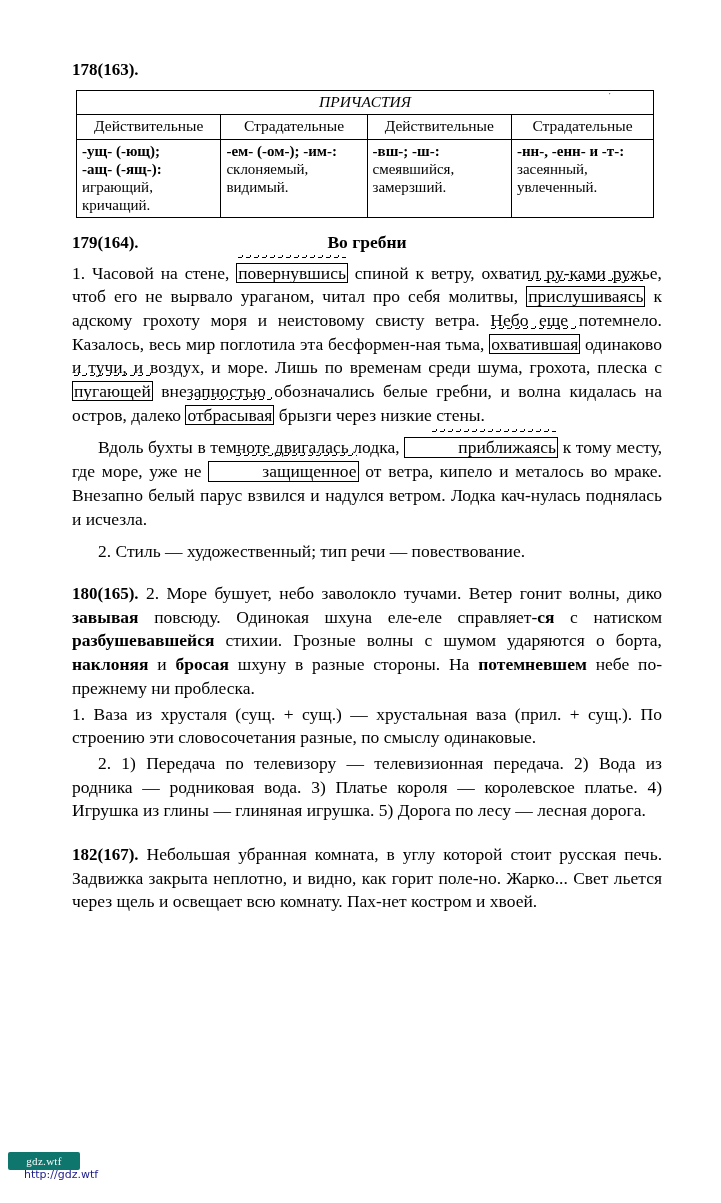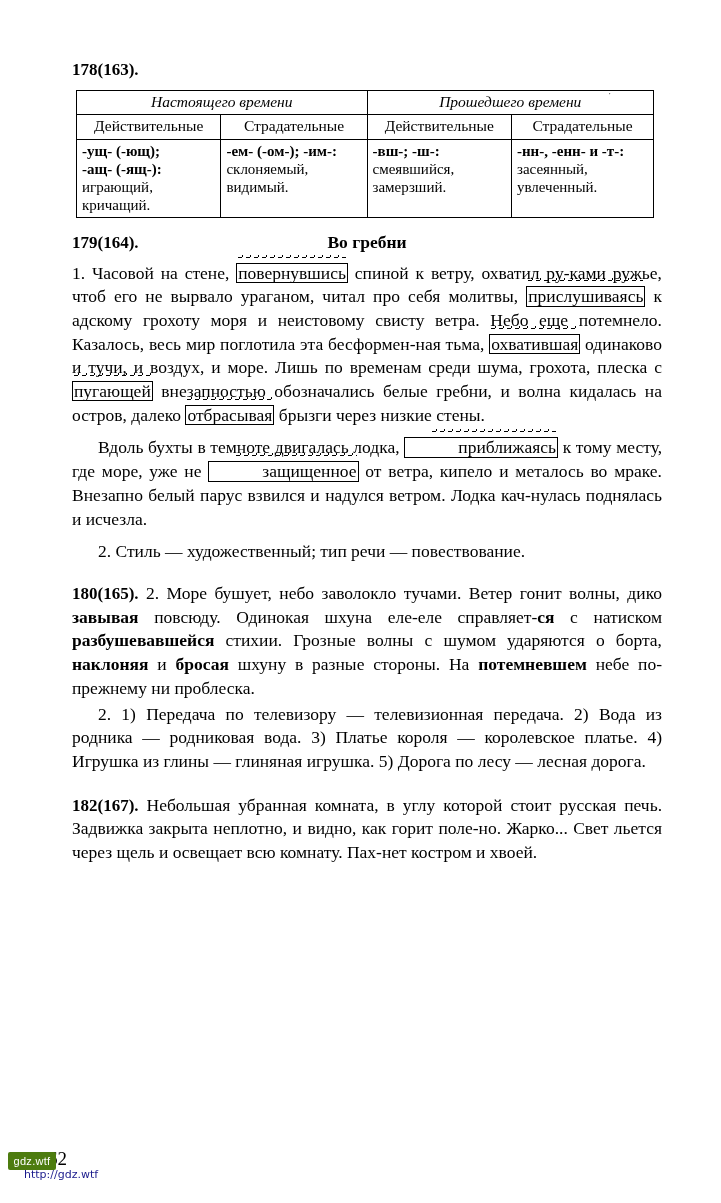--- a/index.html
+++ b/index.html
@@ -127,25 +127,25 @@
     left: 24px;
     top: 1168px;
     font-family: "DejaVu Sans", sans-serif;
     font-size: 11px;
     color: #1a1a8c;
   }
   .wm-badge {
     position: absolute;
     left: 8px;
     top: 1152px;
-    width: 48px;
+    width: 72px;
     height: 18px;
-    background: #4d7c0f;
+    background: #0f766e;
     color: #fff;
-    font-family: Liberation Sans, sans-serif;
+    font-family: Liberation Serif, serif;
     font-size: 11px;
     line-height: 18px;
     text-align: center;
     border-radius: 2px;
     letter-spacing: 0.3px;
   }
   .tiny-mark {
     position: absolute;
     left: 608px;
     top: 88px;
@@ -160,23 +160,22 @@
 
   <div class="tiny-mark">·</div>
 
   <div class="content">
 
     <div class="ex-num">178(163).</div>
 
     <div class="table-wrap">
       <table class="prich">
         <tbody>
-        <tr>
-          <td class="center ital" colspan="2">Настоящего времени</td>
-          <td class="center ital" colspan="2">Прошедшего времени</td>
+            <tr>
+          <td class="center ital" colspan="4">ПРИЧАСТИЯ</td>
         </tr>
         <tr>
           <td class="center">Действительные</td>
           <td class="center">Страдательные</td>
           <td class="center">Действительные</td>
           <td class="center">Страдательные</td>
         </tr>
         <tr>
           <td class="cell-body">
             <div><b>-ущ- (-ющ);</b></div>
@@ -213,20 +212,21 @@
     </div>
 
     <div class="para"><span>1. Часовой на стене, </span><span class="boxed"><span class="wavy-top"><span>повернувшись</span></span></span><span> спиной к ветру, охватил ру-ками ружье, чтоб его не вырвало ураганом, читал про себя молитвы, </span><span class="boxed"><span class="wavy-top"><span>прислушиваясь</span></span></span><span> к адскому грохоту моря и неистовому свисту ветра. Небо еще потемнело. Казалось, весь мир поглотила эта бесформен-ная тьма, </span><span class="boxed"><span class="wavy-top"><span>охватившая</span></span></span><span> одинаково и тучи, и воздух, и море. Лишь по временам среди шума, грохота, плеска с </span><span class="boxed"><span class="wavy-top"><span>пугающей</span></span></span><span> внезапностью обозначались белые гребни, и волна кидалась на остров, далеко </span><span class="boxed"><span class="wavy-top"><span>отбрасывая</span></span></span><span> брызги через низкие стены.</span></div>
 
     <div class="para indent"><span>Вдоль бухты в темноте двигалась лодка, </span><span class="boxed"><span class="wavy-top"><span>приближаясь</span></span></span><span> к тому месту, где море, уже не </span><span class="boxed"><span class="wavy-top"><span>защищенное</span></span></span><span> от ветра, кипело и металось во мраке. Внезапно белый парус взвился и надулся ветром. Лодка кач-нулась поднялась и исчезла.</span></div>
 
     <div class="para indent">2. Стиль — художественный; тип речи — повествование.</div>
 
     <div class="para" style="margin-top:18px"><span class="ex-num">180(165).</span><span> 2. Море бушует, небо заволокло тучами. Ветер гонит волны, дико </span><b class="bold">завывая</b><span> повсюду. Одинокая шхуна еле-еле справляет-</span><b class="bold">ся</b><span> с натиском </span><b class="bold">разбушевавшейся</b><span> стихии. Грозные волны с шумом ударяются о борта, </span><b class="bold">наклоняя</b><span> и </span><b class="bold">бросая</b><span> шхуну в разные стороны. На </span><b class="bold">потемневшем</b><span> небе по-прежнему ни проблеска.</span></div>
 
+    <div class="para tight">1. Ваза из хрусталя (сущ. + сущ.) — хрустальная ваза (прил. + сущ.). По строению эти словосочетания разные, по смыслу одинаковые.</div>
     <div class="para indent tight">2. 1) Передача по телевизору — телевизионная передача. 2) Вода из родника — родниковая вода. 3) Платье короля — королевское платье. 4) Игрушка из глины — глиняная игрушка. 5) Дорога по лесу — лесная дорога.</div>
 
     <div class="para" style="margin-top:20px"><span class="ex-num">182(167).</span><span> Небольшая убранная комната, в углу которой стоит русская печь. Задвижка закрыта неплотно, и видно, как горит поле-но. Жарко... Свет льется через щель и освещает всю комнату. Пах-нет костром и хвоей.</span></div>
 
   </div>
 
   <div class="page-num">62</div>
 
   <div class="wm-badge">gdz.wtf</div>
   <div class="watermark">http://gdz.wtf</div>

